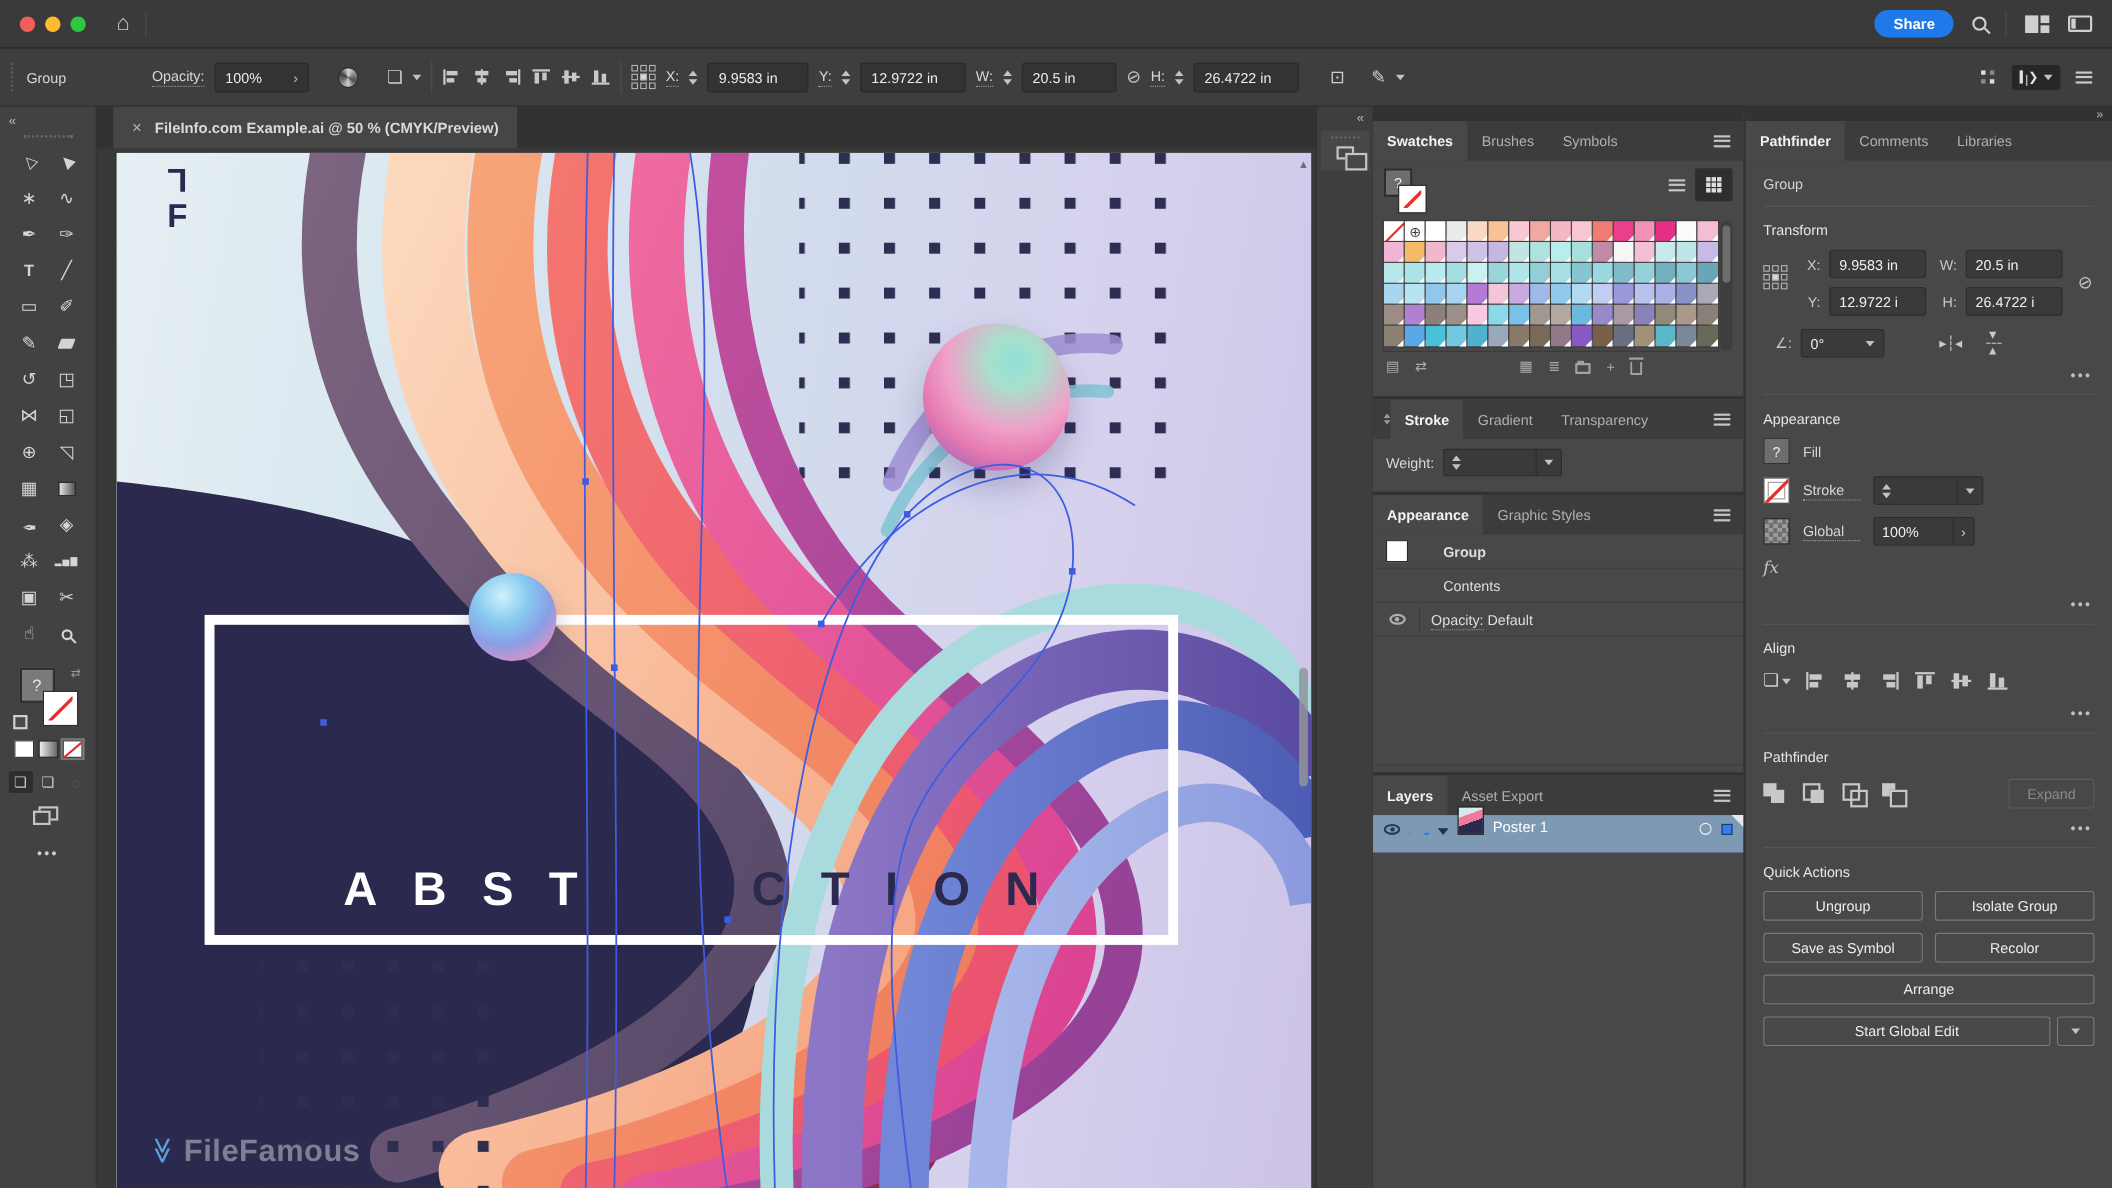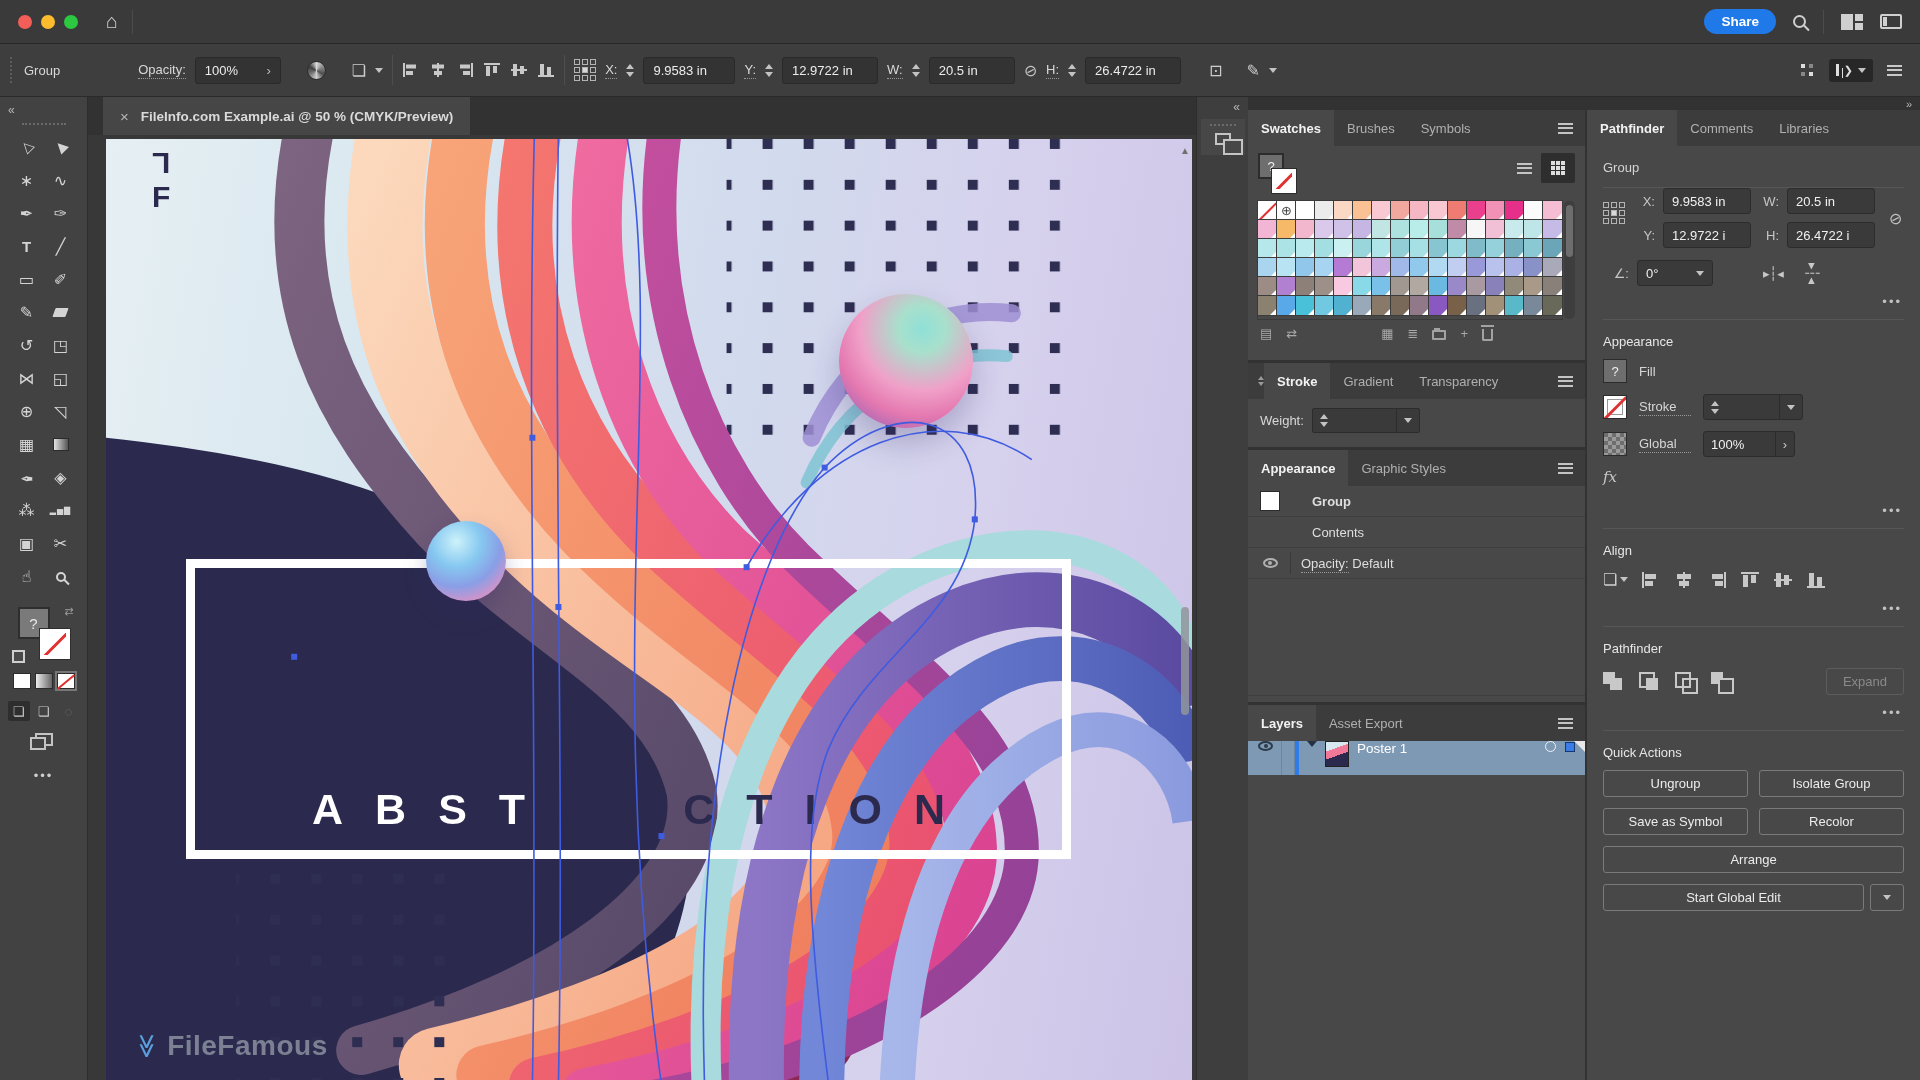--- a/index.html
+++ b/index.html
@@ -176,21 +176,21 @@
   .ap-indent{width:20px;flex:none;display:flex;justify-content:center}
   .ap-sw{width:20px;height:20px;background:#fff;border:1px solid #2c2c2c}
   .ap-fill{height:117px;border-bottom:1px solid #3f3f3f}
   .ap-icons{display:flex;align-items:center;gap:16px;padding:5px 12px;color:#a8a8a8}
   .eye{width:15px;height:10px;border:2px solid #b0b0b0;border-radius:50%;position:relative;flex:none}
   .eye::after{content:'';position:absolute;left:3.5px;top:1px;width:4px;height:4px;border-radius:50%;background:#b0b0b0}
   .vline{width:1px;height:22px;background:#3a3a3a}
   .fx{font-family:"DejaVu Serif","Liberation Serif",serif;font-style:italic;color:#c8c8c8;font-size:15px}
 
   .layers-panel{flex:1;display:flex;flex-direction:column}
-  .layer-row{height:34px;background:#7e99b4;display:flex;align-items:flex-start;gap:8px;padding:0 10px;position:relative}
+  .layer-row{height:34px;background:#7e99b4;display:flex;align-items:flex-end;gap:8px;padding:16px 10px;position:relative}
   .layer-row .eye{border-color:#2c3a4a}
   .layer-row .eye::after{background:#2c3a4a}
   .lr-gap{width:14px;height:100%;border-left:1px solid #6d87a2;border-right:1px solid #6d87a2}
   .lr-accent{width:4px;height:100%;background:#2f7ce6;margin-left:-8px}
   .lr-chev{width:0;height:0;border-left:5px solid transparent;border-right:5px solid transparent;border-top:6px solid #243244}
   .lr-thumb{width:24px;height:26px;border:1px solid #222;background:linear-gradient(160deg,#d8e8f0 0 30%,#f07898 30% 55%,#2b2a4e 55% 100%)}
   .lr-name{color:#fff;font-size:13.5px}
   .lr-right{margin-left:auto;display:flex;align-items:center;gap:9px}
   .lr-circle{width:11px;height:11px;border:1.5px solid #ecf2f8;border-radius:50%}
   .lr-sel{width:10px;height:10px;background:#3a7de8;border:1px solid #16386e}
@@ -855,20 +855,21 @@
         <span>»</span>
       </div>
     <div class="ptabs">
       <span class="ptab active">Pathfinder</span>
       <span class="ptab">Comments</span>
       <span class="ptab">Libraries</span>
     </div>
     <div class="props-body">
       <div class="sel-type">Group</div>
 
+      <div class="sec-h">Transform</div>
       <div class="tr-grid">
         <span class="refgrid" style="margin-top:14px">
             <span></span>
             <span></span>
             <span></span>
             <span></span>
             <span class="c"></span>
             <span></span>
             <span></span>
             <span></span>

